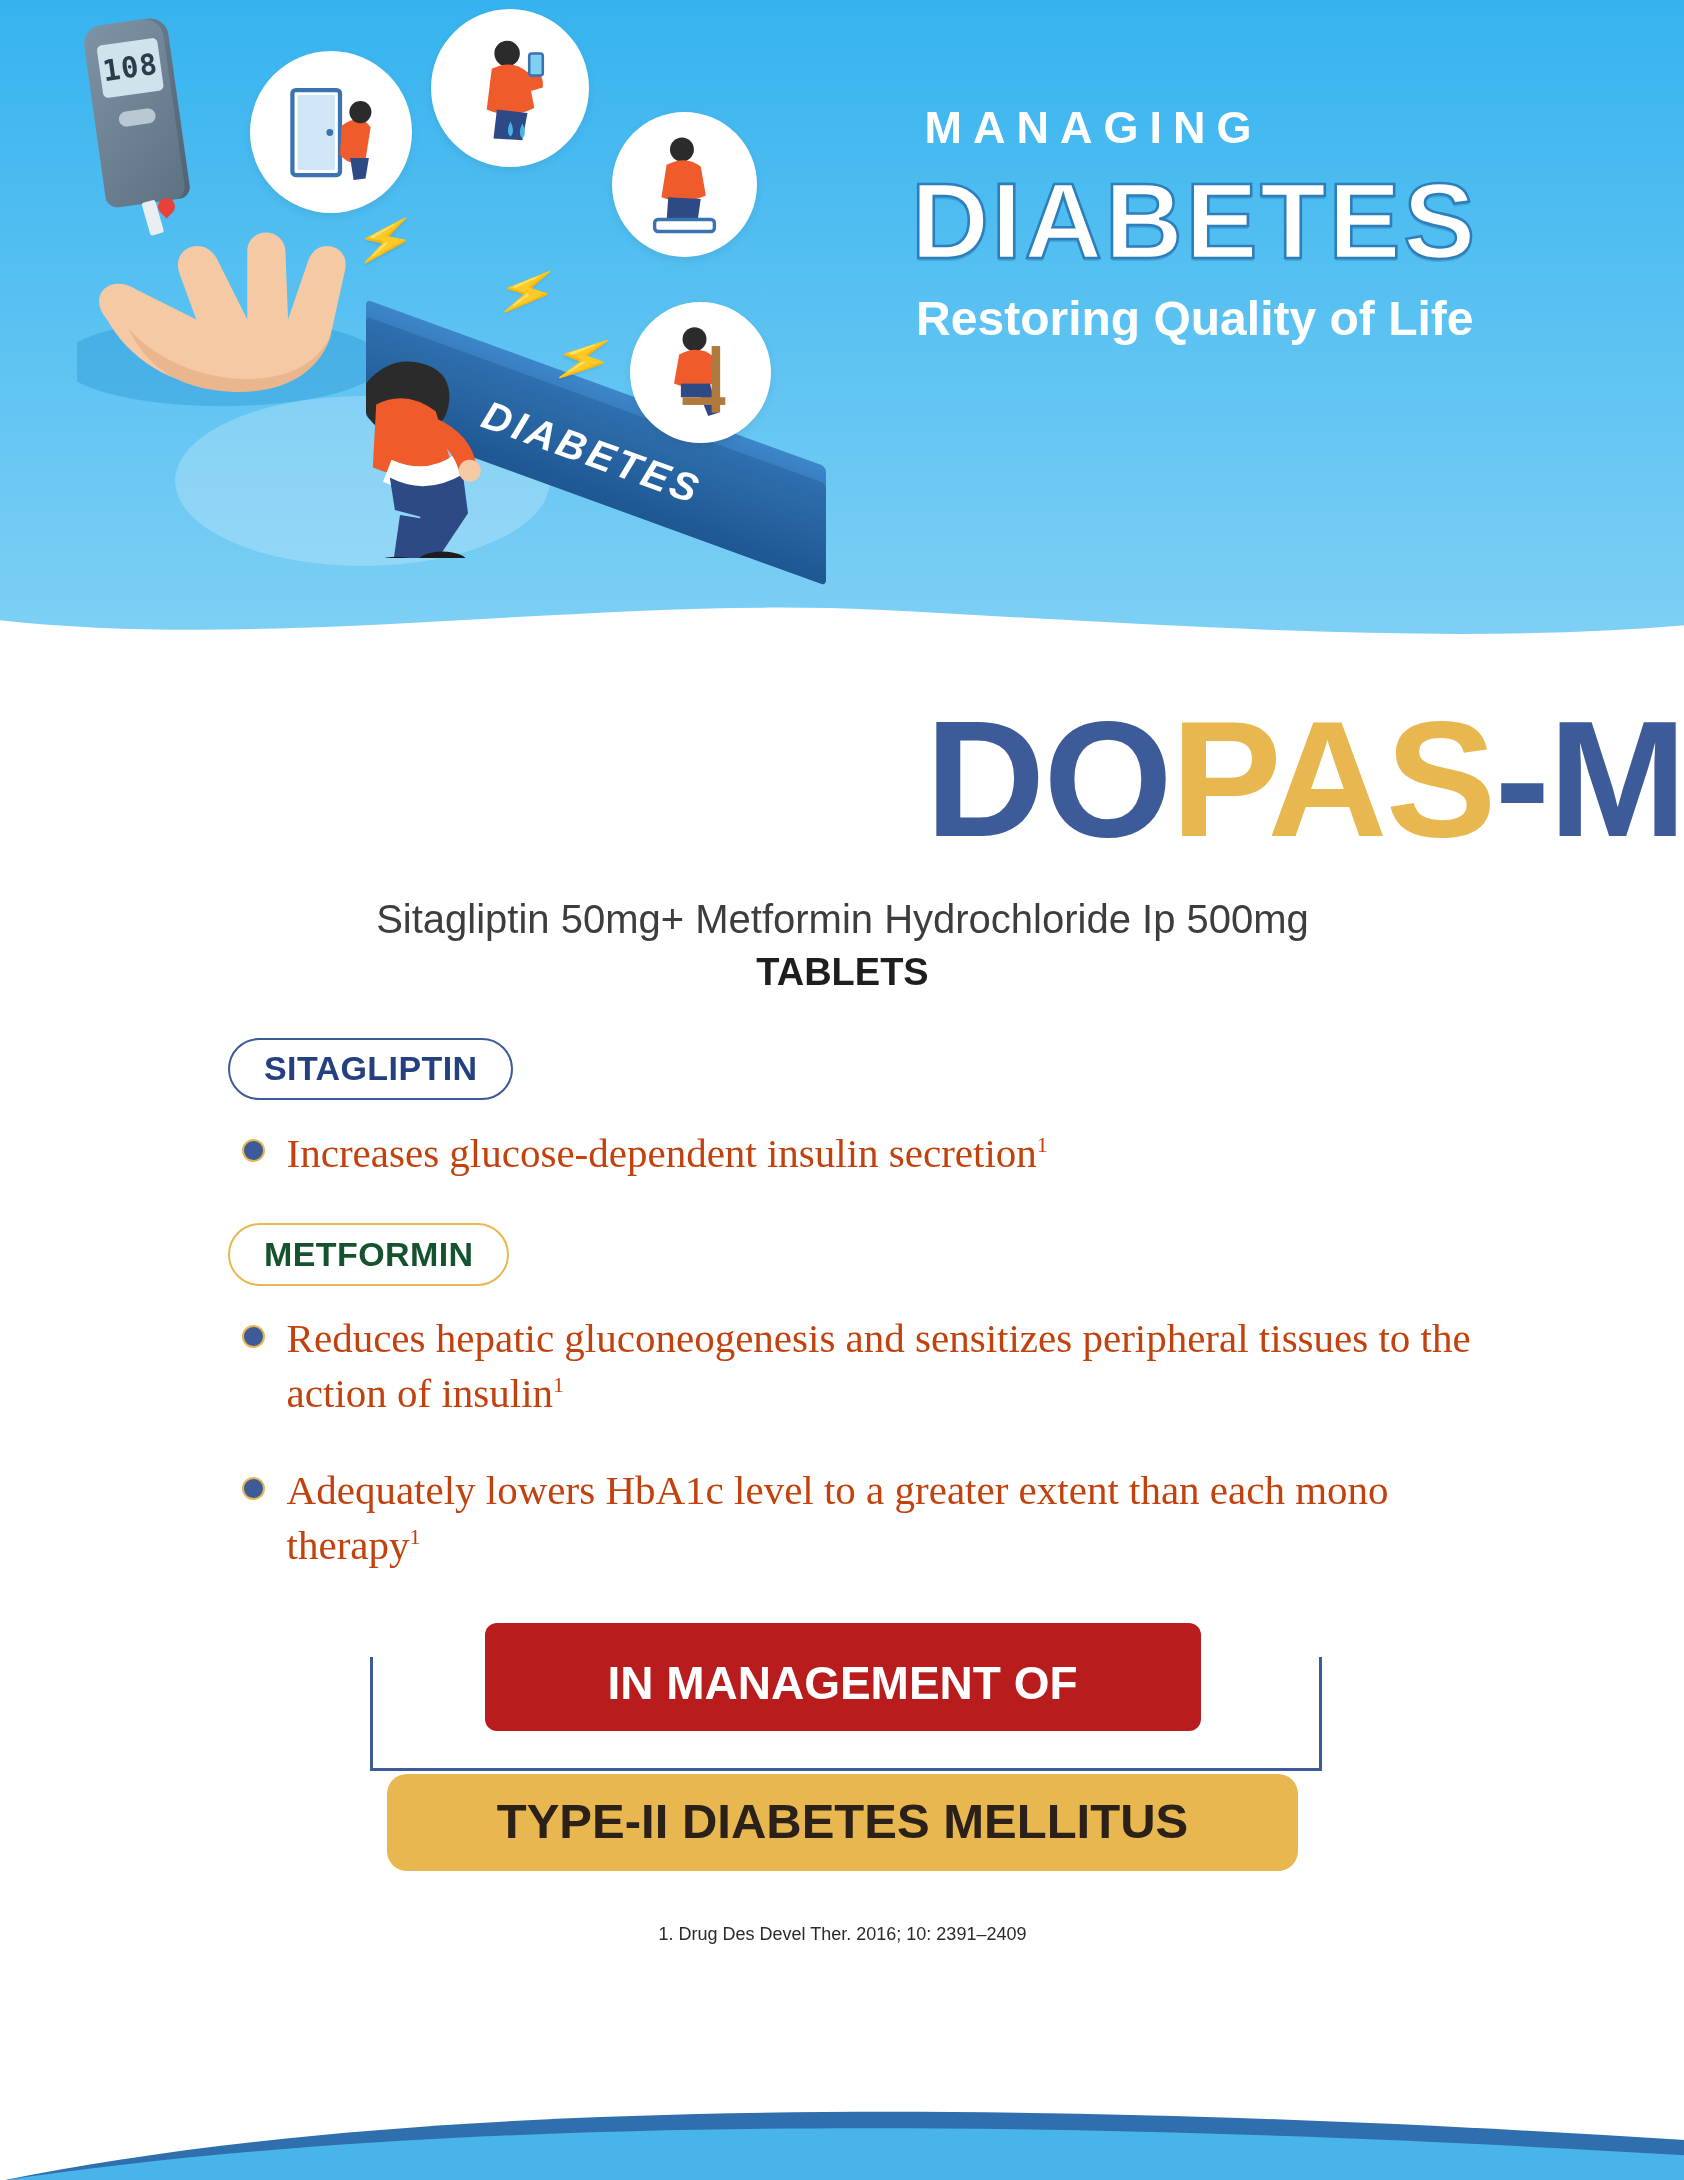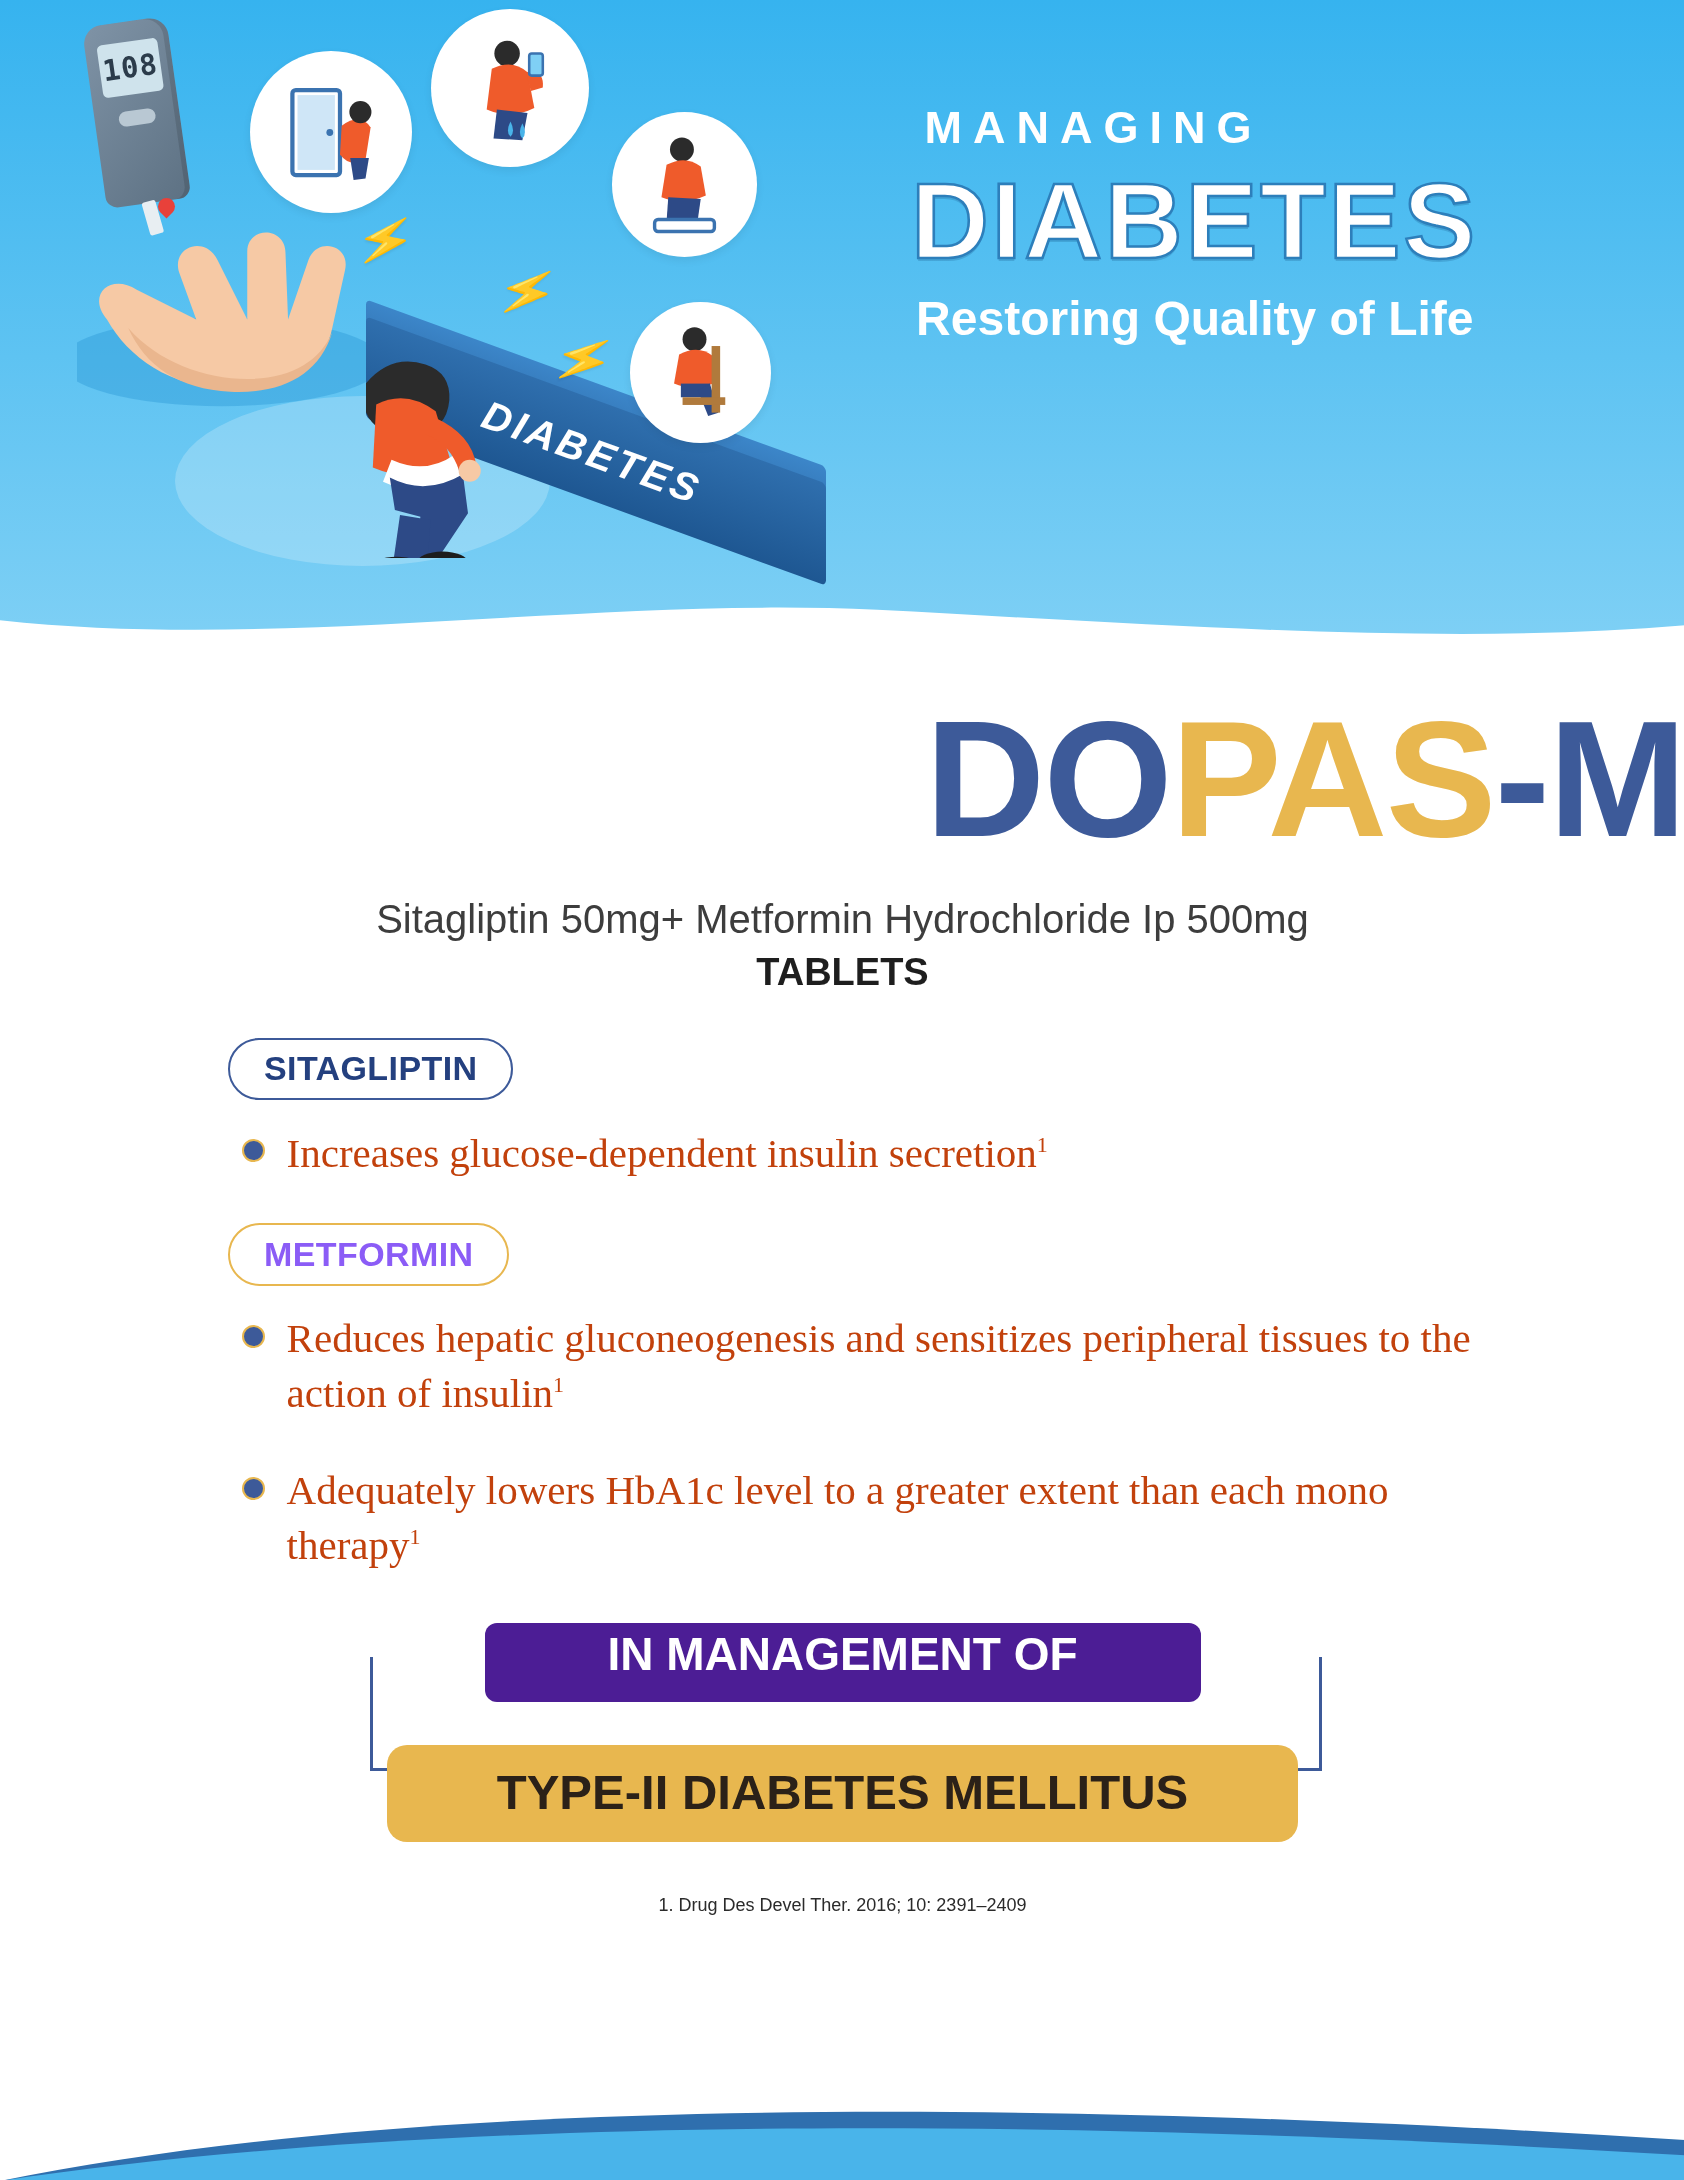--- a/index.html
+++ b/index.html
@@ -231,21 +231,21 @@
   .pill {
     display: inline-block;
     border: 2.6px solid;
     border-radius: 34px;
     padding: 9.4px 34px 10.2px 34px;
     font-size: 34px;
     font-weight: bold;
     letter-spacing: 0.4px;
   }
   .pill-blue { border-color: #3d5a99; color: #24407f; }
-  .pill-gold { border-color: #e8b74f; color: #8b5cf6; }
+  .pill-gold { border-color: #e8b74f; color: #14532d; }
   .pill-combo { border-color: #e8b74f; color: #24407f; }
 
   .bullet-row {
     display: flex;
     align-items: flex-start;
     margin: 25.6px 0 0 13.6px;
   }
   .dot {
     flex: 0 0 auto;
     width: 19px; height: 19px;
@@ -275,26 +275,26 @@
     left: 0; top: 34px;
     width: 946px; height: 111px;
     border-left: 3.4px solid #3d5a99;
     border-right: 3.4px solid #3d5a99;
     border-bottom: 3.4px solid #3d5a99;
   }
   .mgmt-top {
     position: relative;
     margin: 0 auto;
     width: 716px;
-    background: #4c1d95;
+    background: #b91c1c;
     color: #ffffff;
     font-size: 46px;
     font-weight: bold;
     text-align: center;
-    padding: 4px 0 21px 0;
+    padding: 33px 0 21px 0;
     border-radius: 12px;
     z-index: 2;
   }
   .mgmt-bottom {
     position: relative;
     margin: 43px auto 0 auto;
     width: 911px;
     background: #e8b74f;
     color: #2b2118;
     font-size: 49px;

